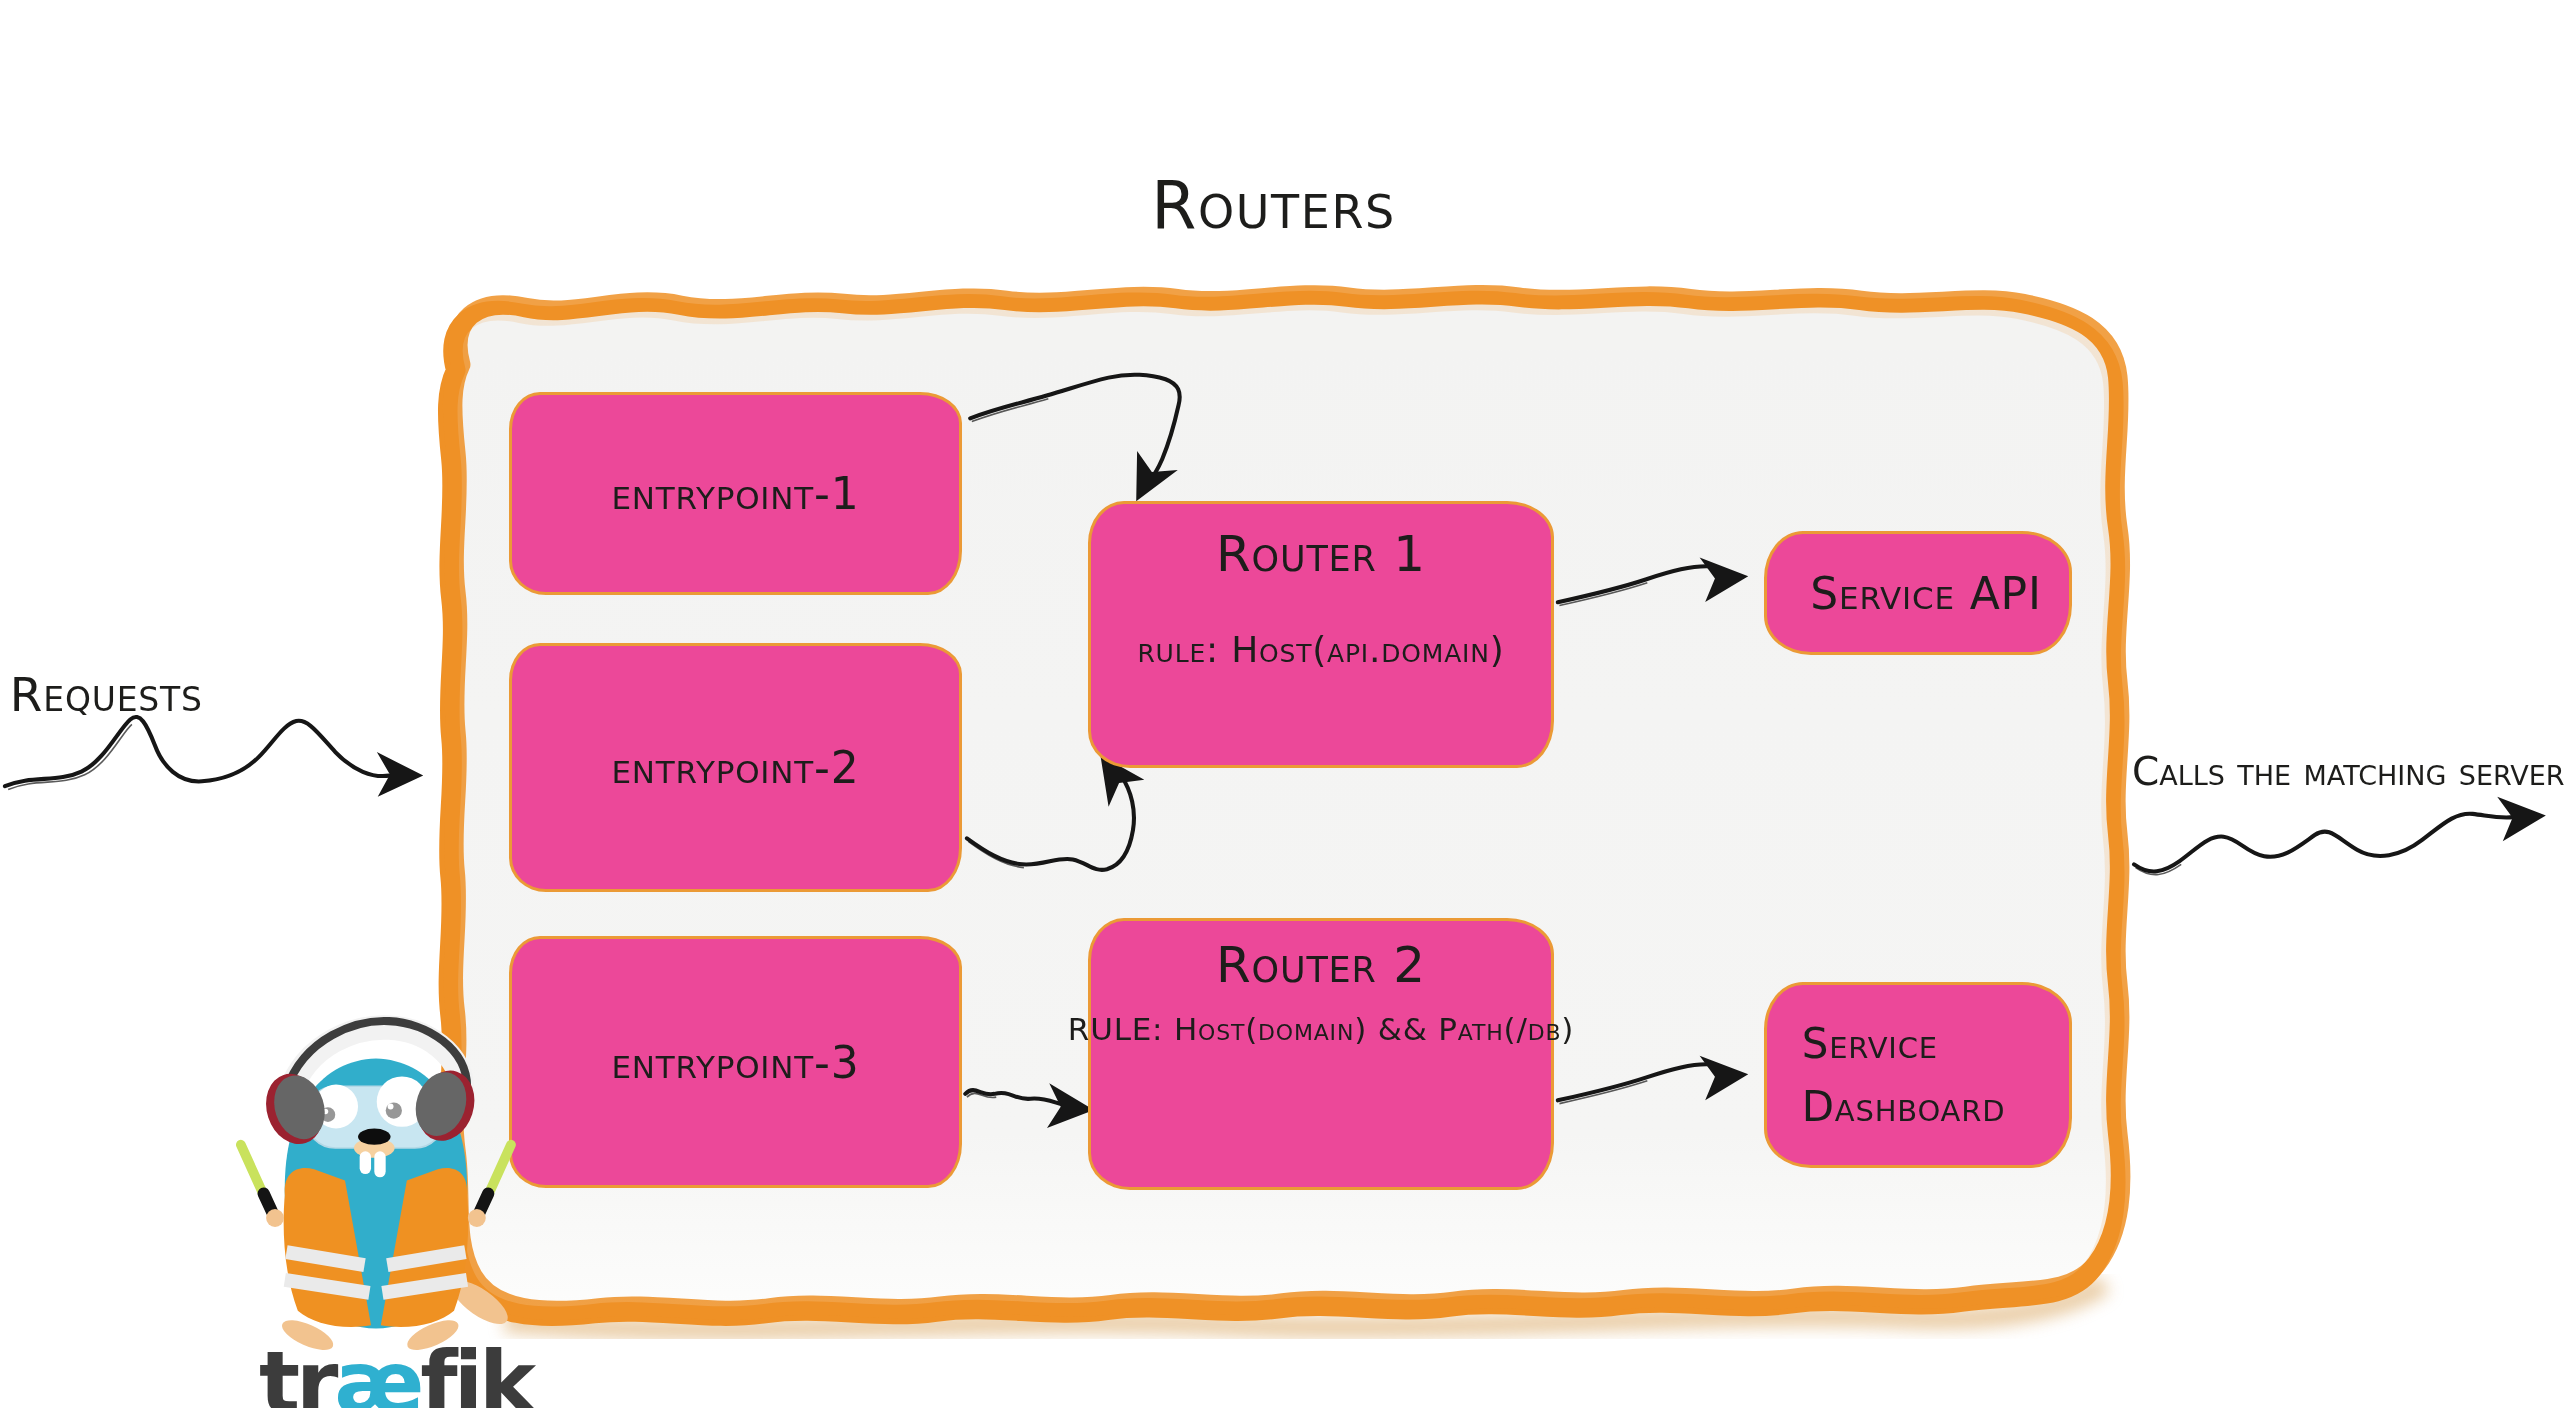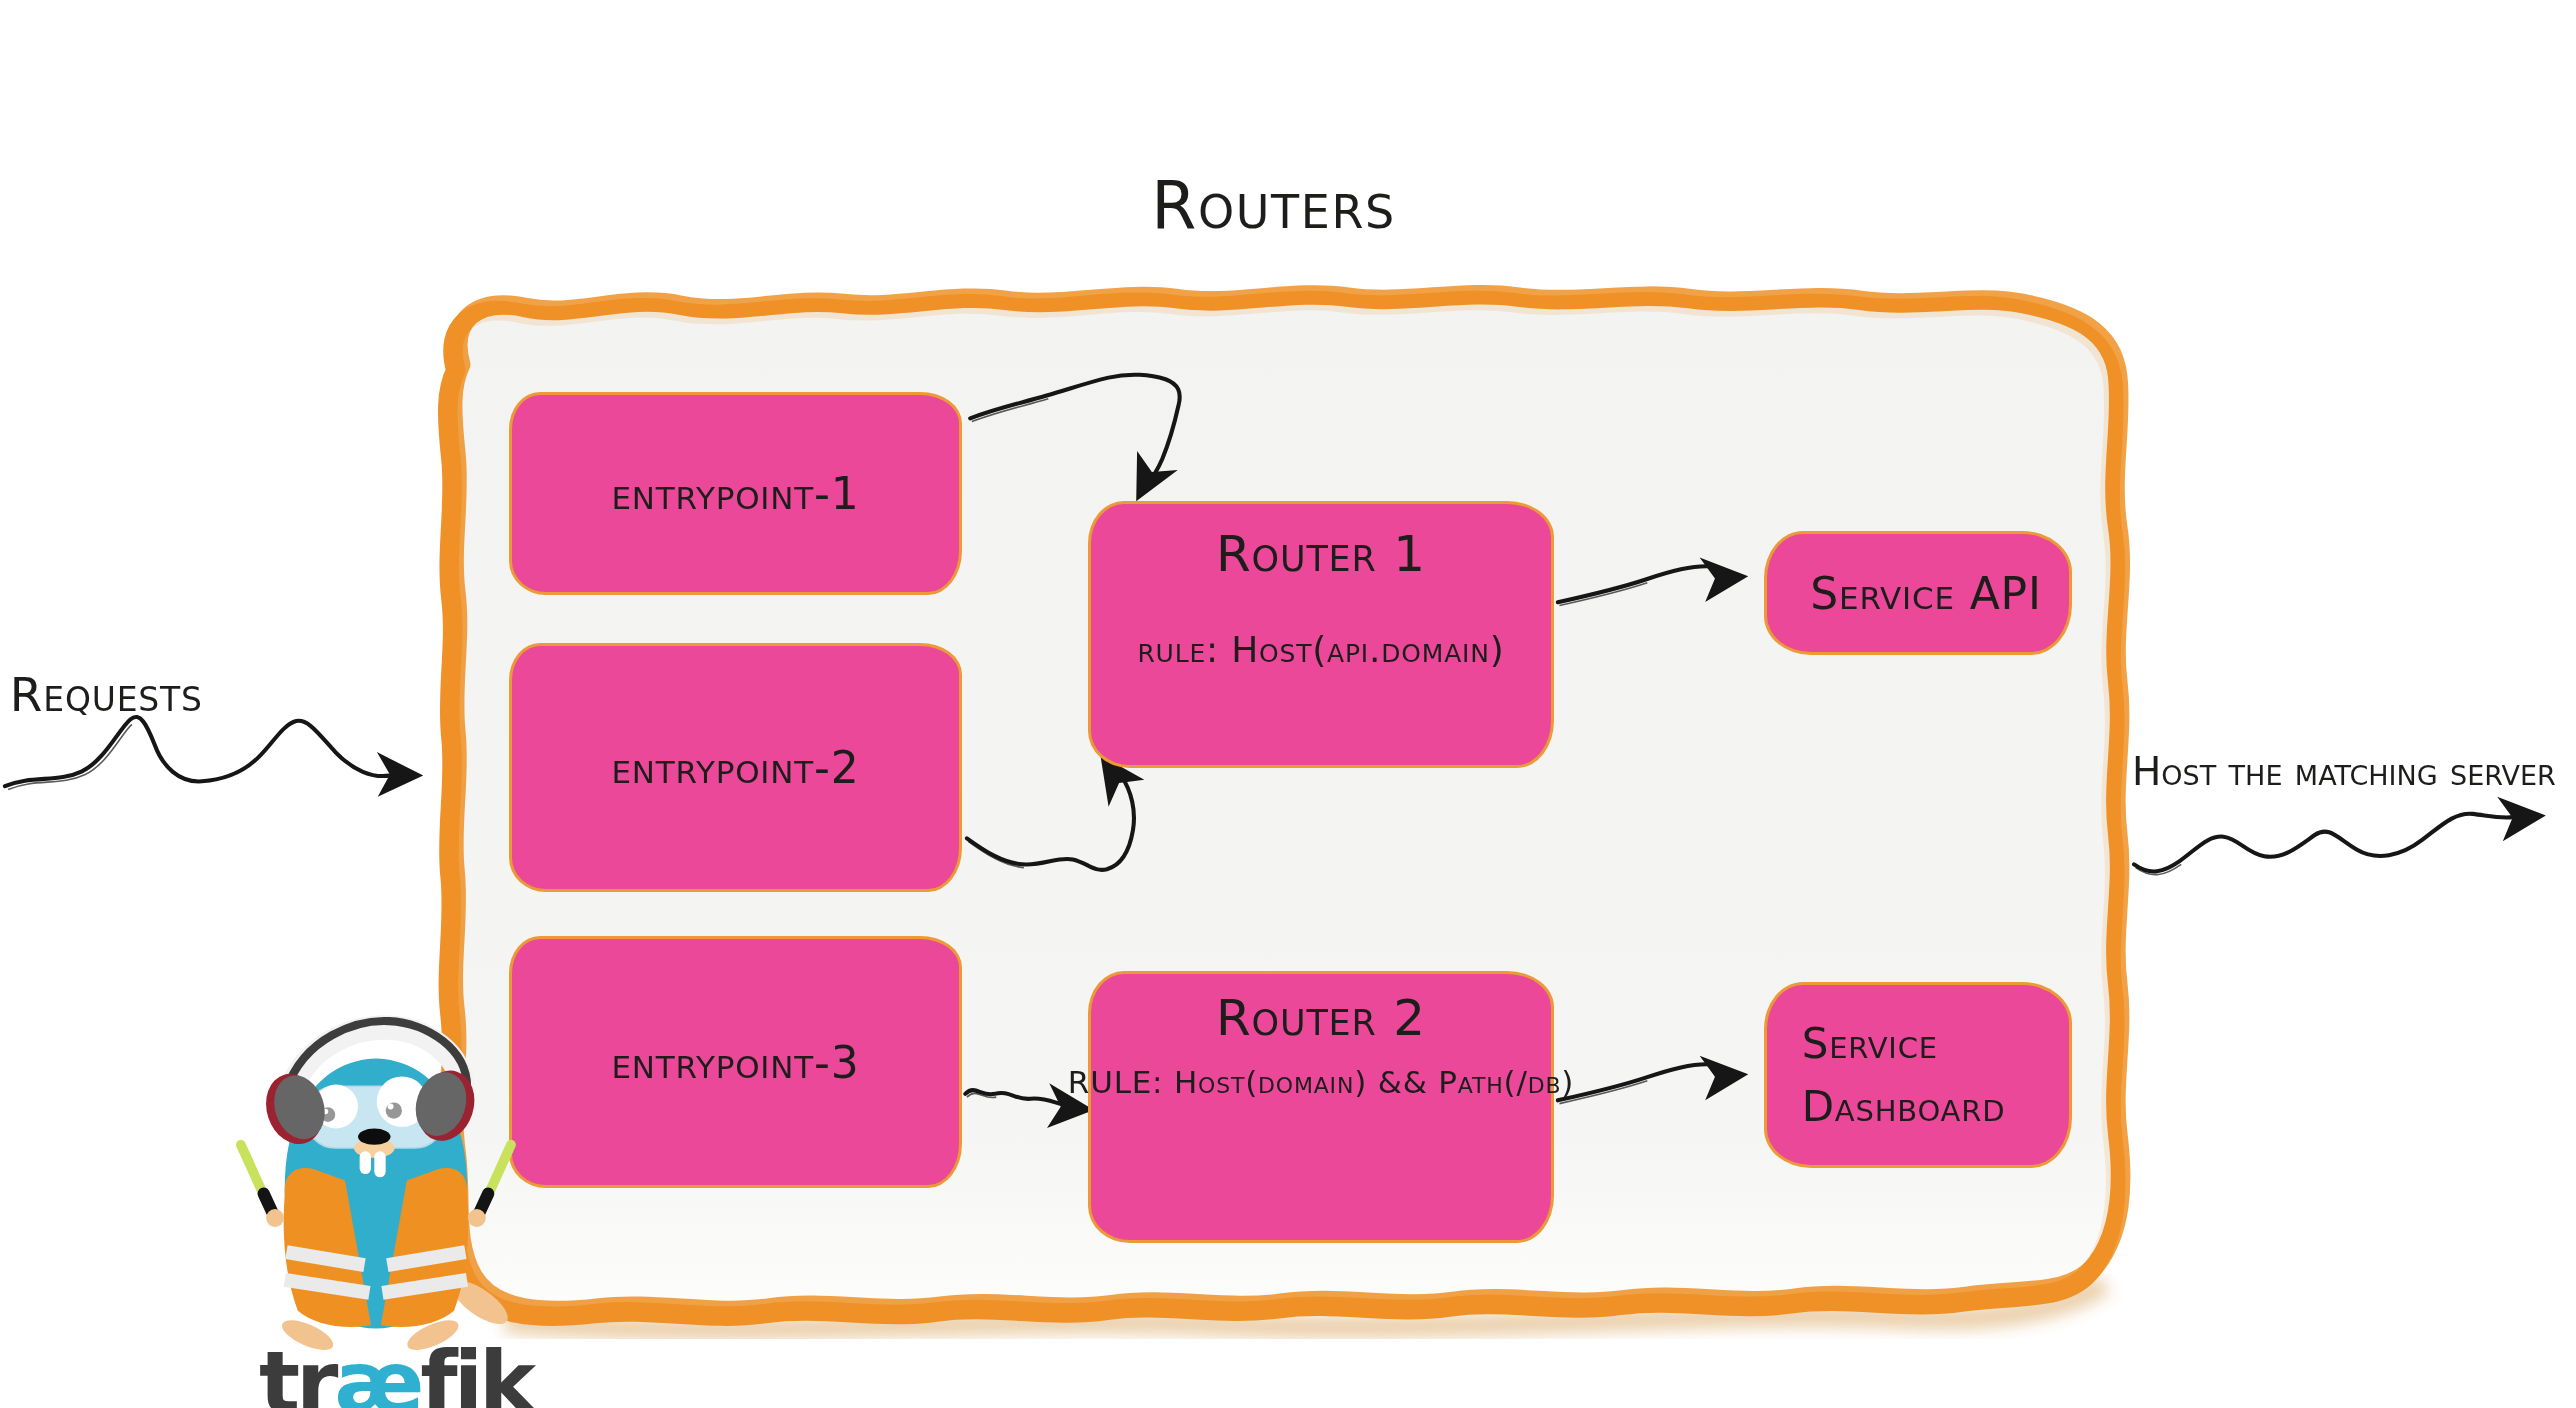--- a/index.html
+++ b/index.html
@@ -149,37 +149,37 @@
         C 2750 1030 2760 1048 2782 1052 C 2806 1056 2824 1040 2844 1026 C 2862 1014 2872 1030 2896 1044
         C 2920 1058 2950 1052 2976 1032 C 3000 1014 3016 998 3038 1000 C 3056 1002 3070 1006 3088 1004"></path>
       <path class="arrow-echo" d="M 2624 1066 C 2644 1080 2660 1076 2680 1062"></path>
       <path class="arrow-head" transform="translate(3128,1002) rotate(-4)" d="M 0 0 L -58 -27 L -41 0 L -55 28 Z"></path>
     </g>
   </svg>
 
   <div class="page-title hand">Routers</div>
 
   <div class="label-left hand">Requests</div>
-  <div class="label-right hand">Host the matching server</div>
+  <div class="label-right hand">Calls the matching server</div>
 
   <div class="box ep-box" style="left:509px;top:392px;width:453px;height:203px;">
     <div class="hand ep-label">entrypoint-1</div>
   </div>
   <div class="box ep-box" style="left:509px;top:643px;width:453px;height:249px;text-align:right;">
     <div class="hand ep-label">entrypoint-2</div>
   </div>
   <div class="box ep-box" style="left:509px;top:936px;width:453px;height:252px;">
     <div class="hand ep-label">entrypoint-3</div>
   </div>
 
   <div class="box router-box" style="left:1088px;top:501px;width:466px;height:267px;justify-content:flex-start;padding-top:21px;text-align:right;">
     <div class="hand router-title">Router 1</div>
     <div class="hand router-rule">rule: Host(api.domain)</div>
   </div>
-  <div class="box router-box" style="left:1088px;top:971px;width:466px;height:272px;justify-content:flex-start;padding-top:14.7px;">
+  <div class="box router-box" style="left:1088px;top:918px;width:466px;height:272px;justify-content:flex-start;padding-top:14.7px;">
     <div class="hand router-title">Router 2</div>
     <div class="hand router-rule2">RULE: Host(domain) &amp;&amp; Path(/db)</div>
   </div>
 
   <div class="box svc-box" style="left:1764px;top:531px;width:308px;height:124px;">
     <div class="hand svc-label">Service API</div>
   </div>
   <div class="box svc-box" style="left:1764px;top:982px;width:308px;height:186px;">
     <div class="hand svc-label-wrap" style="padding-left:11.4px;">Service Dashboard</div>
   </div>

